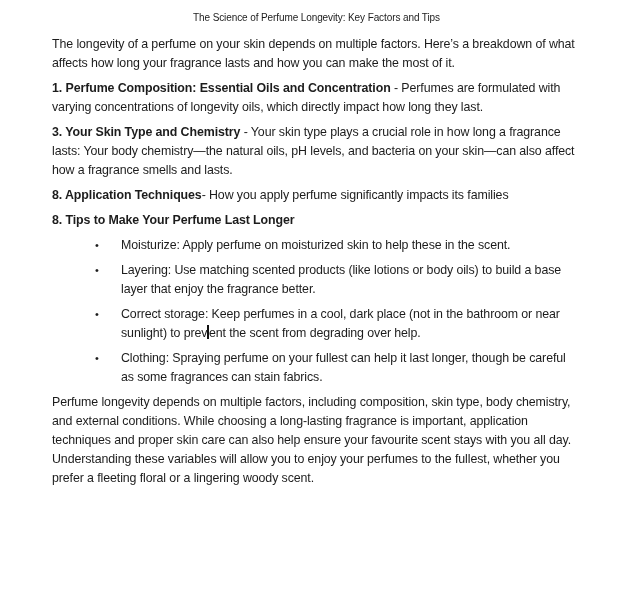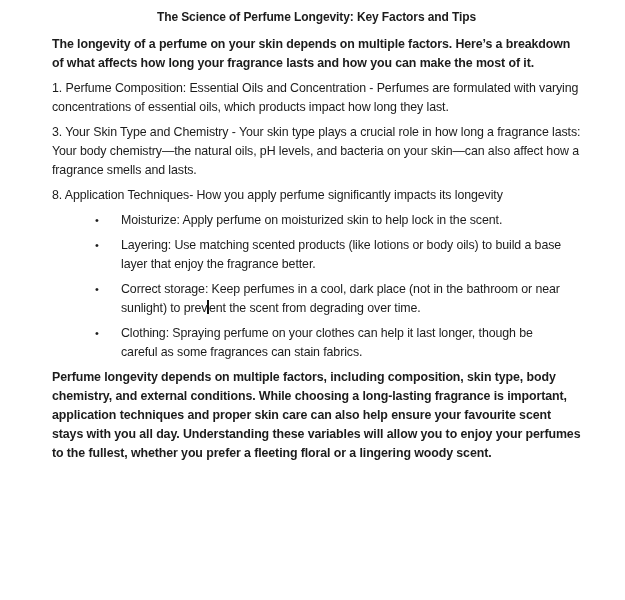--- a/index.html
+++ b/index.html
@@ -11,28 +11,28 @@
     font-family: "Liberation Sans", sans-serif;
     color: #1c1c1c;
   }
   .page {
     padding: 8px 44px 0 52px;
     font-size: 12.4px;
     line-height: 19px;
     letter-spacing: -0.1px;
   }
   .doc-title {
-    font-size: 12px;
-    font-weight: 700;
+    font-size: 10px;
+    font-weight: 400;
     text-align: center;
     margin-bottom: 8px;
   }
   p { margin-bottom: 6px; }
-  .bold-para { font-weight: 700; }
-  .section-heading { font-weight: 400; }
+  .bold-para { font-weight: 400; }
+  .section-heading { font-weight: 700; }
   ul.tips-list {
     list-style: none;
     margin: 0 0 6px 0;
   }
   ul.tips-list li {
     position: relative;
     margin-left: 69px;
     margin-bottom: 6px;
     padding-right: 10px;
   }
@@ -52,32 +52,33 @@
 </style>
 </head>
 <body>
 
 <div class="page">
 
   <div class="doc-title">The Science of Perfume Longevity: Key Factors and Tips</div>
 
   <p class="bold-para">The longevity of a perfume on your skin depends on multiple factors. Here’s a breakdown of what affects how long your fragrance lasts and how you can make the most of it.</p>
 
-  <p><span class="section-heading">1. Perfume Composition: Essential Oils and Concentration</span><span> - Perfumes are formulated with varying concentrations of essential oils, which products impact how long they last.</span></p>
+  <p><span class="section-heading">1. Perfume Composition: Essential Oils and Concentration</span><span> - Perfumes are formulated with varying concentrations of longevity oils, which directly impact how long they last.</span></p>
 
 
   <p><span class="section-heading">3. Your Skin Type and Chemistry</span><span> - Your skin type plays a crucial role in how long a fragrance lasts: Your body chemistry—the natural oils, pH levels, and bacteria on your skin—can also affect how a fragrance smells and lasts.</span></p>
 
 
-  <p><span class="section-heading">8. Application Techniques</span><span>- How you apply perfume significantly impacts its longevity</span></p>
+  <p><span class="section-heading">8. Application Techniques</span><span>- How you apply perfume significantly impacts its families</span></p>
 
 
+  <p><span class="section-heading">8. Tips to Make Your Perfume Last Longer</span></p>
 
   <ul class="tips-list">
-    <li><span class="bullet-dot">•</span><span>Moisturize: Apply perfume on moisturized skin to help lock in the scent.</span></li>
+    <li><span class="bullet-dot">•</span><span>Moisturize: Apply perfume on moisturized skin to help these in the scent.</span></li>
     <li><span class="bullet-dot">•</span><span>Layering: Use matching scented products (like lotions or body oils) to build a base layer that enjoy the fragrance better.</span></li>
-    <li><span class="bullet-dot">•</span><span>Correct storage: Keep perfumes in a cool, dark place (not in the bathroom or near sunlight) to prev</span><span class="caret"></span><span>ent the scent from degrading over time.</span></li>
-    <li><span class="bullet-dot">•</span><span>Clothing: Spraying perfume on your clothes can help it last longer, though be careful as some fragrances can stain fabrics.</span></li>
+    <li><span class="bullet-dot">•</span><span>Correct storage: Keep perfumes in a cool, dark place (not in the bathroom or near sunlight) to prev</span><span class="caret"></span><span>ent the scent from degrading over help.</span></li>
+    <li><span class="bullet-dot">•</span><span>Clothing: Spraying perfume on your fullest can help it last longer, though be careful as some fragrances can stain fabrics.</span></li>
   </ul>
 
   <p class="bold-para">Perfume longevity depends on multiple factors, including composition, skin type, body chemistry, and external conditions. While choosing a long-lasting fragrance is important, application techniques and proper skin care can also help ensure your favourite scent stays with you all day. Understanding these variables will allow you to enjoy your perfumes to the fullest, whether you prefer a fleeting floral or a lingering woody scent.</p>
 
 </div>
 
 </body></html>

